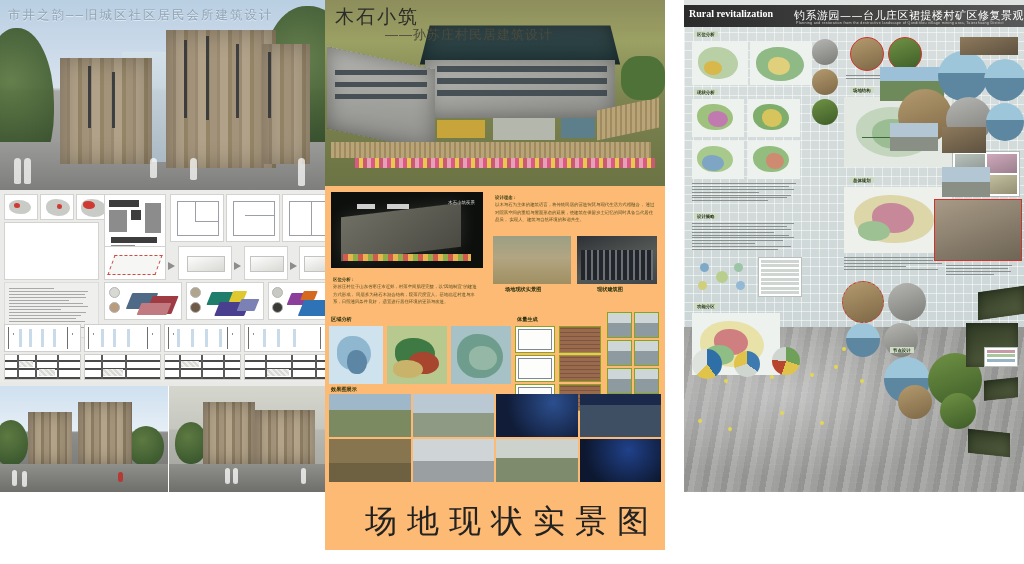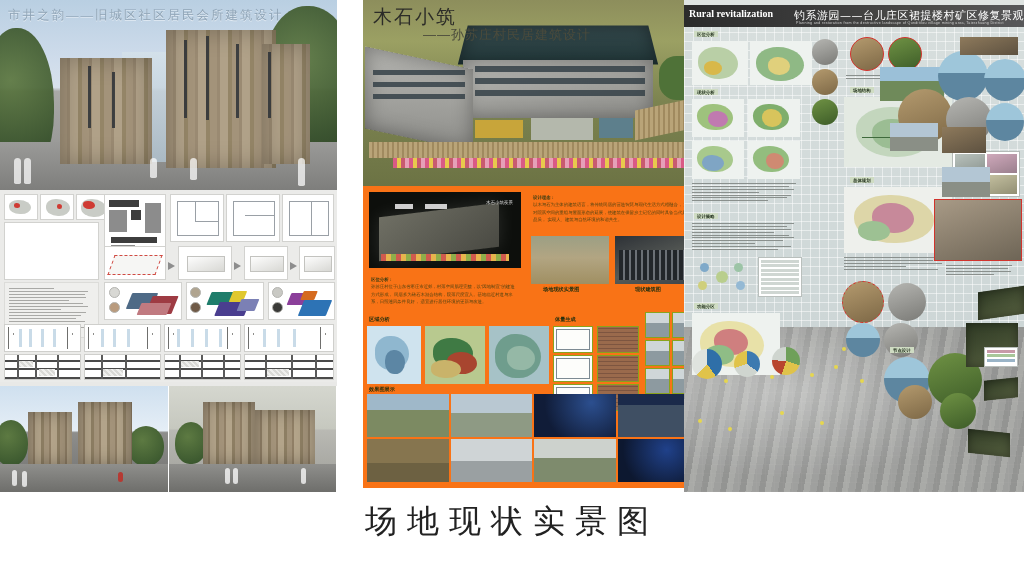--- a/index.html
+++ b/index.html
@@ -43,21 +43,21 @@
   .p1-hero .glassbox{
     position:absolute; background:linear-gradient(180deg,#d4e1ea,#aebfcb);
     opacity:.88;
   }
   .p1-hero .person{
     position:absolute; bottom:6px; width:7px; height:26px;
     background:rgba(255,255,255,.72); border-radius:4px 4px 2px 2px;
   }
   .p1-title {
     position:absolute; left:8px; top:7px; font-size:12.5px; letter-spacing:2px;
-    color:#8fa4b6; white-space:nowrap; font-family:Liberation Serif, serif;
+    color:#8fa4b6; white-space:nowrap; font-family:Liberation Mono, monospace;
     text-shadow:0 1px 0 rgba(255,255,255,.55);
   }
 
   
   .p1-sheet { position:absolute; left:0; top:190px; width:337px; height:192px; background:#ebebe9; }
   .p1-sheet .card { position:absolute; background:#fff; border:1px solid #d2d2cf; overflow:hidden; }
   .minimap{ background:#f4f4f2; }
   .minimap .blob{ position:absolute; background:#c9ccc6; border-radius:40% 55% 45% 50%; }
   .minimap .blob.red{ background:#cf3b33; }
   .photo-int{
@@ -98,21 +98,21 @@
     background: repeating-linear-gradient(90deg,#a3937a 0 5px,#907f66 5px 7px,#b3a48a 7px 13px,#8d7e63 13px 16px);
     box-shadow: inset 0 0 18px rgba(0,0,0,.3);
   }
   .shot .grd{ position:absolute; left:0; bottom:0; width:100%; height:26%;
               background:linear-gradient(180deg,#8f8f8c,#6e6e6b); }
   .shot .pp{ position:absolute; width:5px;height:16px;background:rgba(255,255,255,.75); border-radius:3px; }
   .shot .tr{ position:absolute; border-radius:50% 50% 46% 46%;
              background:radial-gradient(circle at 40% 35%,#5d7a42,#33502a); }
 
   
-  #panel2 { left: 363px; width: 340px; height: 488px; background: #f97316; }
+  #panel2 { left: 325px; width: 340px; height: 550px; background: #fdba74; }
   .p2-hero{ position:absolute; left:0; top:0; width:340px; height:186px;
             background:linear-gradient(180deg,#8d8e5c 0%,#9ba063 22%,#7c8350 55%,#6c7344 100%);
             overflow:hidden; }
   .p2-hero .roof{
     position:absolute; background:linear-gradient(180deg,#33474a,#22383a);
     box-shadow:inset 0 0 18px rgba(0,0,0,.4);
   }
   .p2-hero .wing{
     position:absolute; background:linear-gradient(170deg,#b6b6b2,#8e8e8a);
     box-shadow: inset 0 0 20px rgba(0,0,0,.35);

